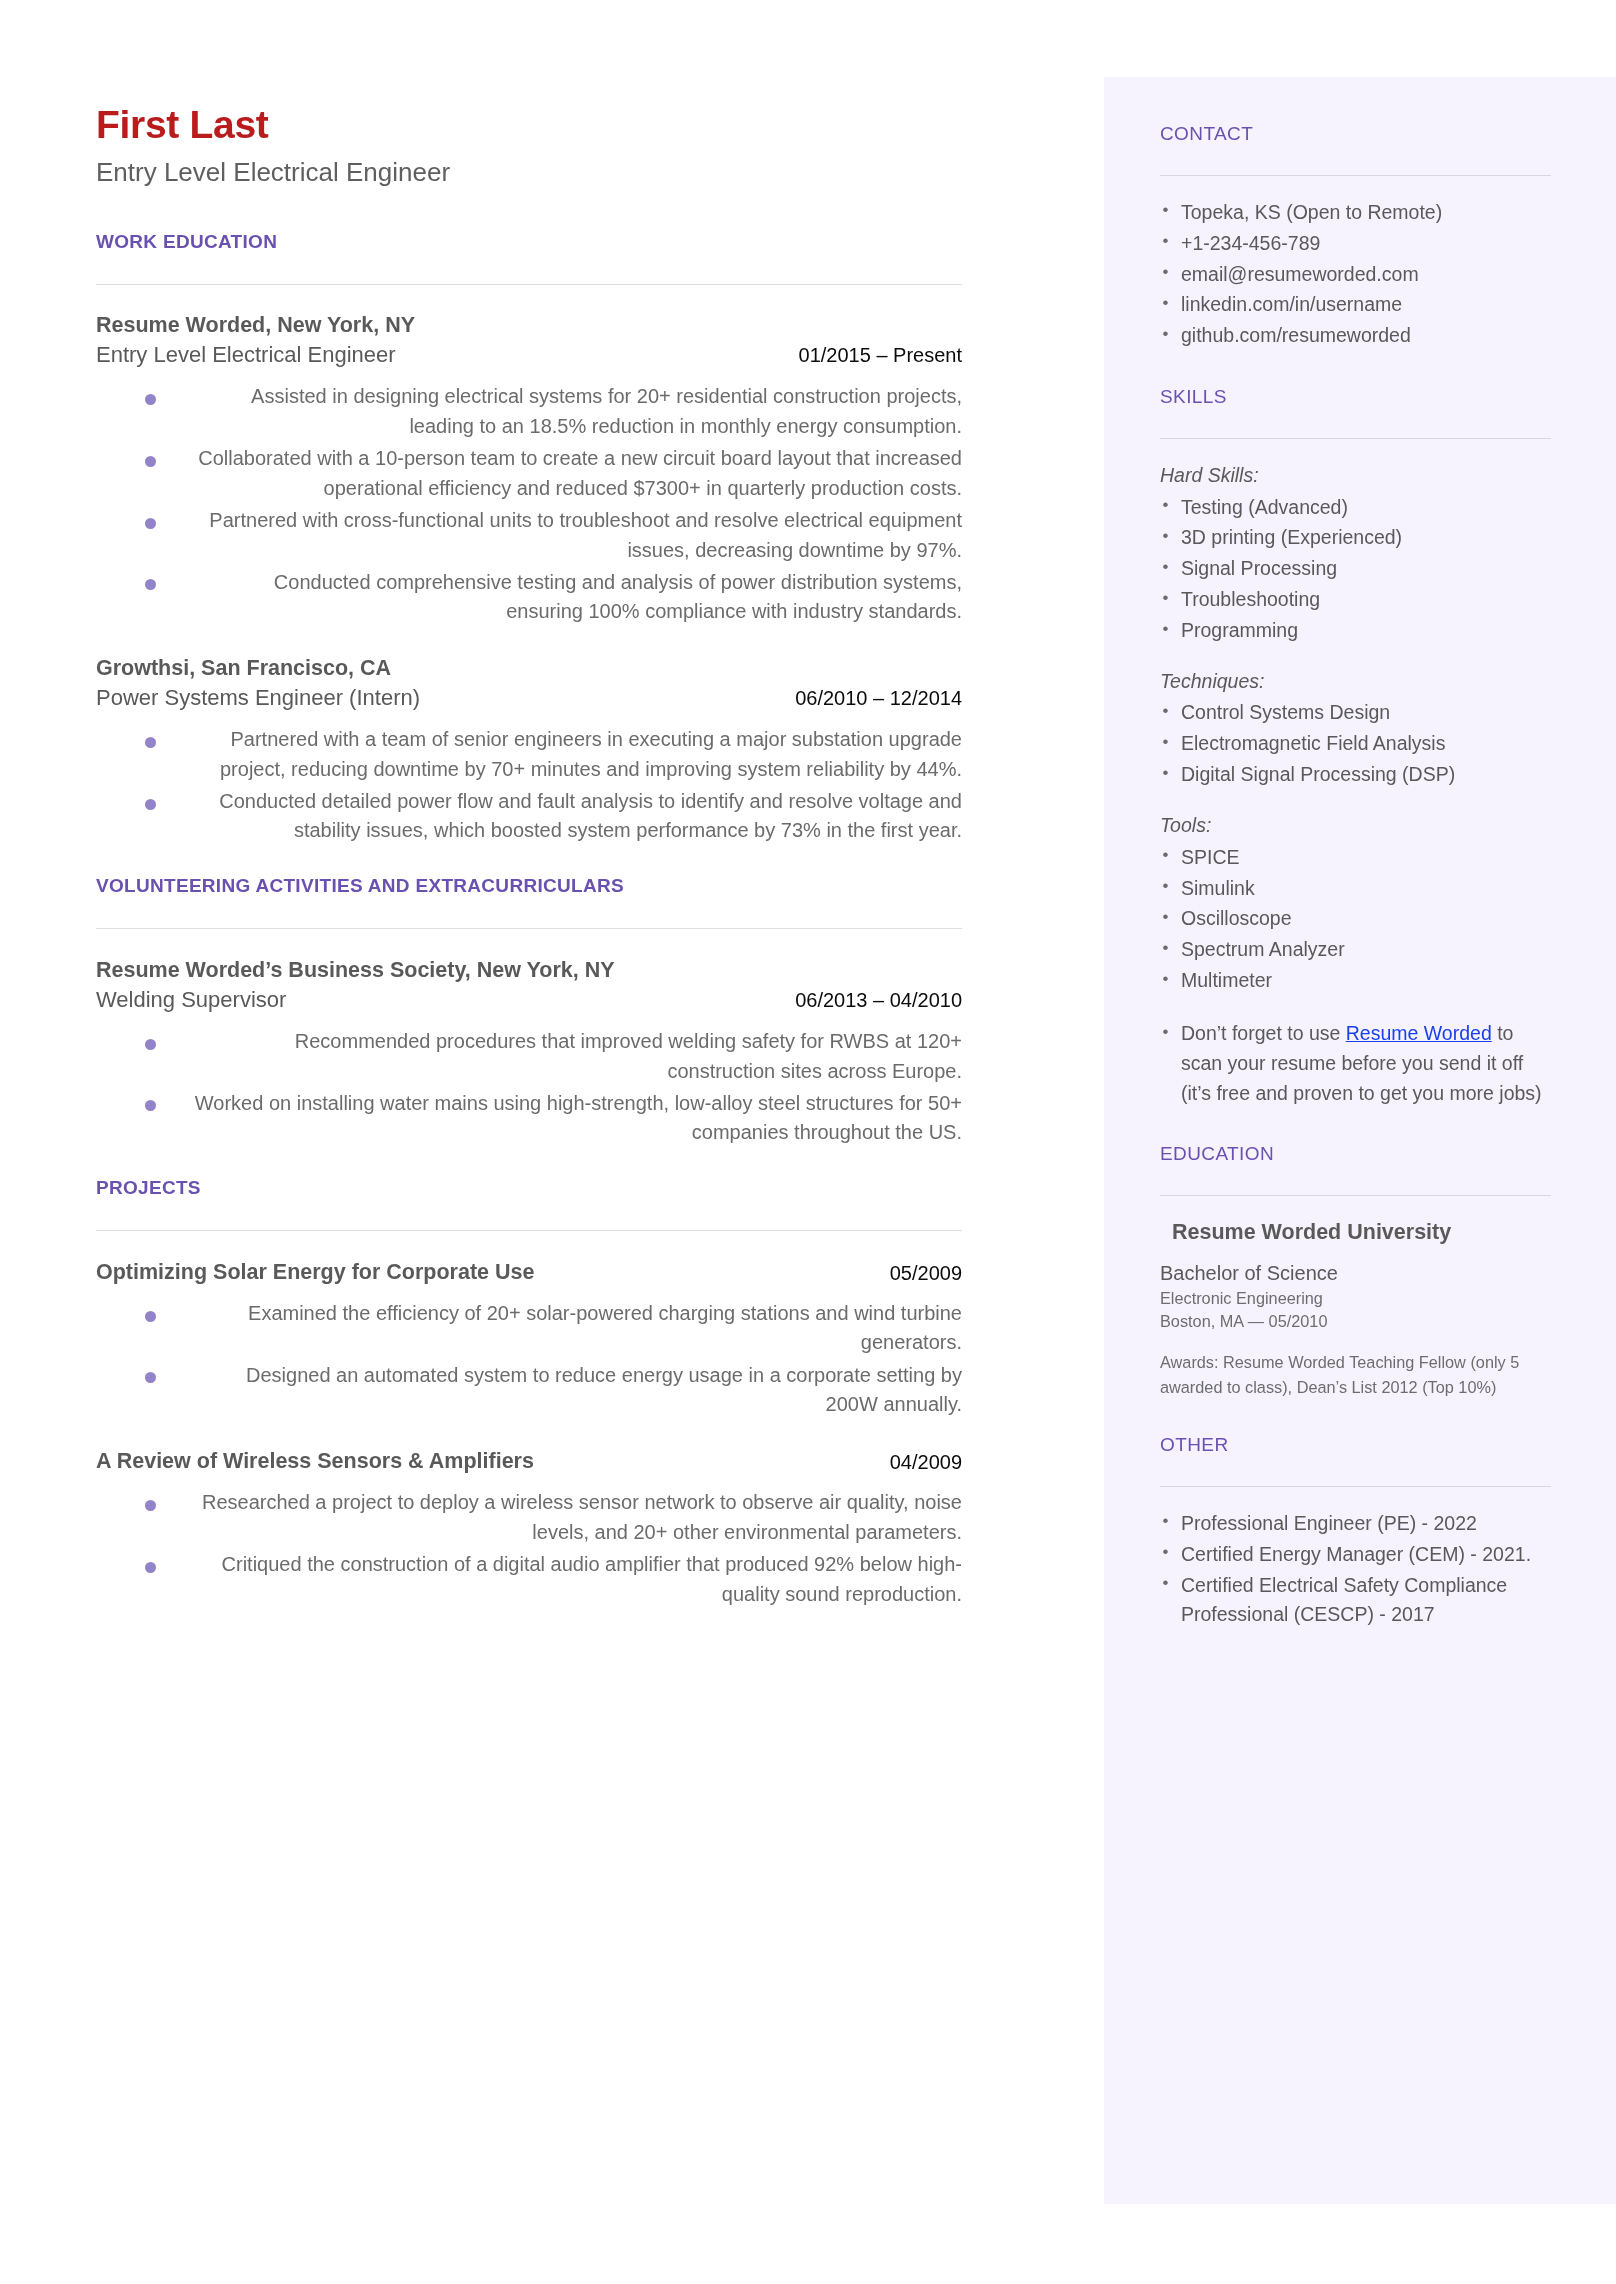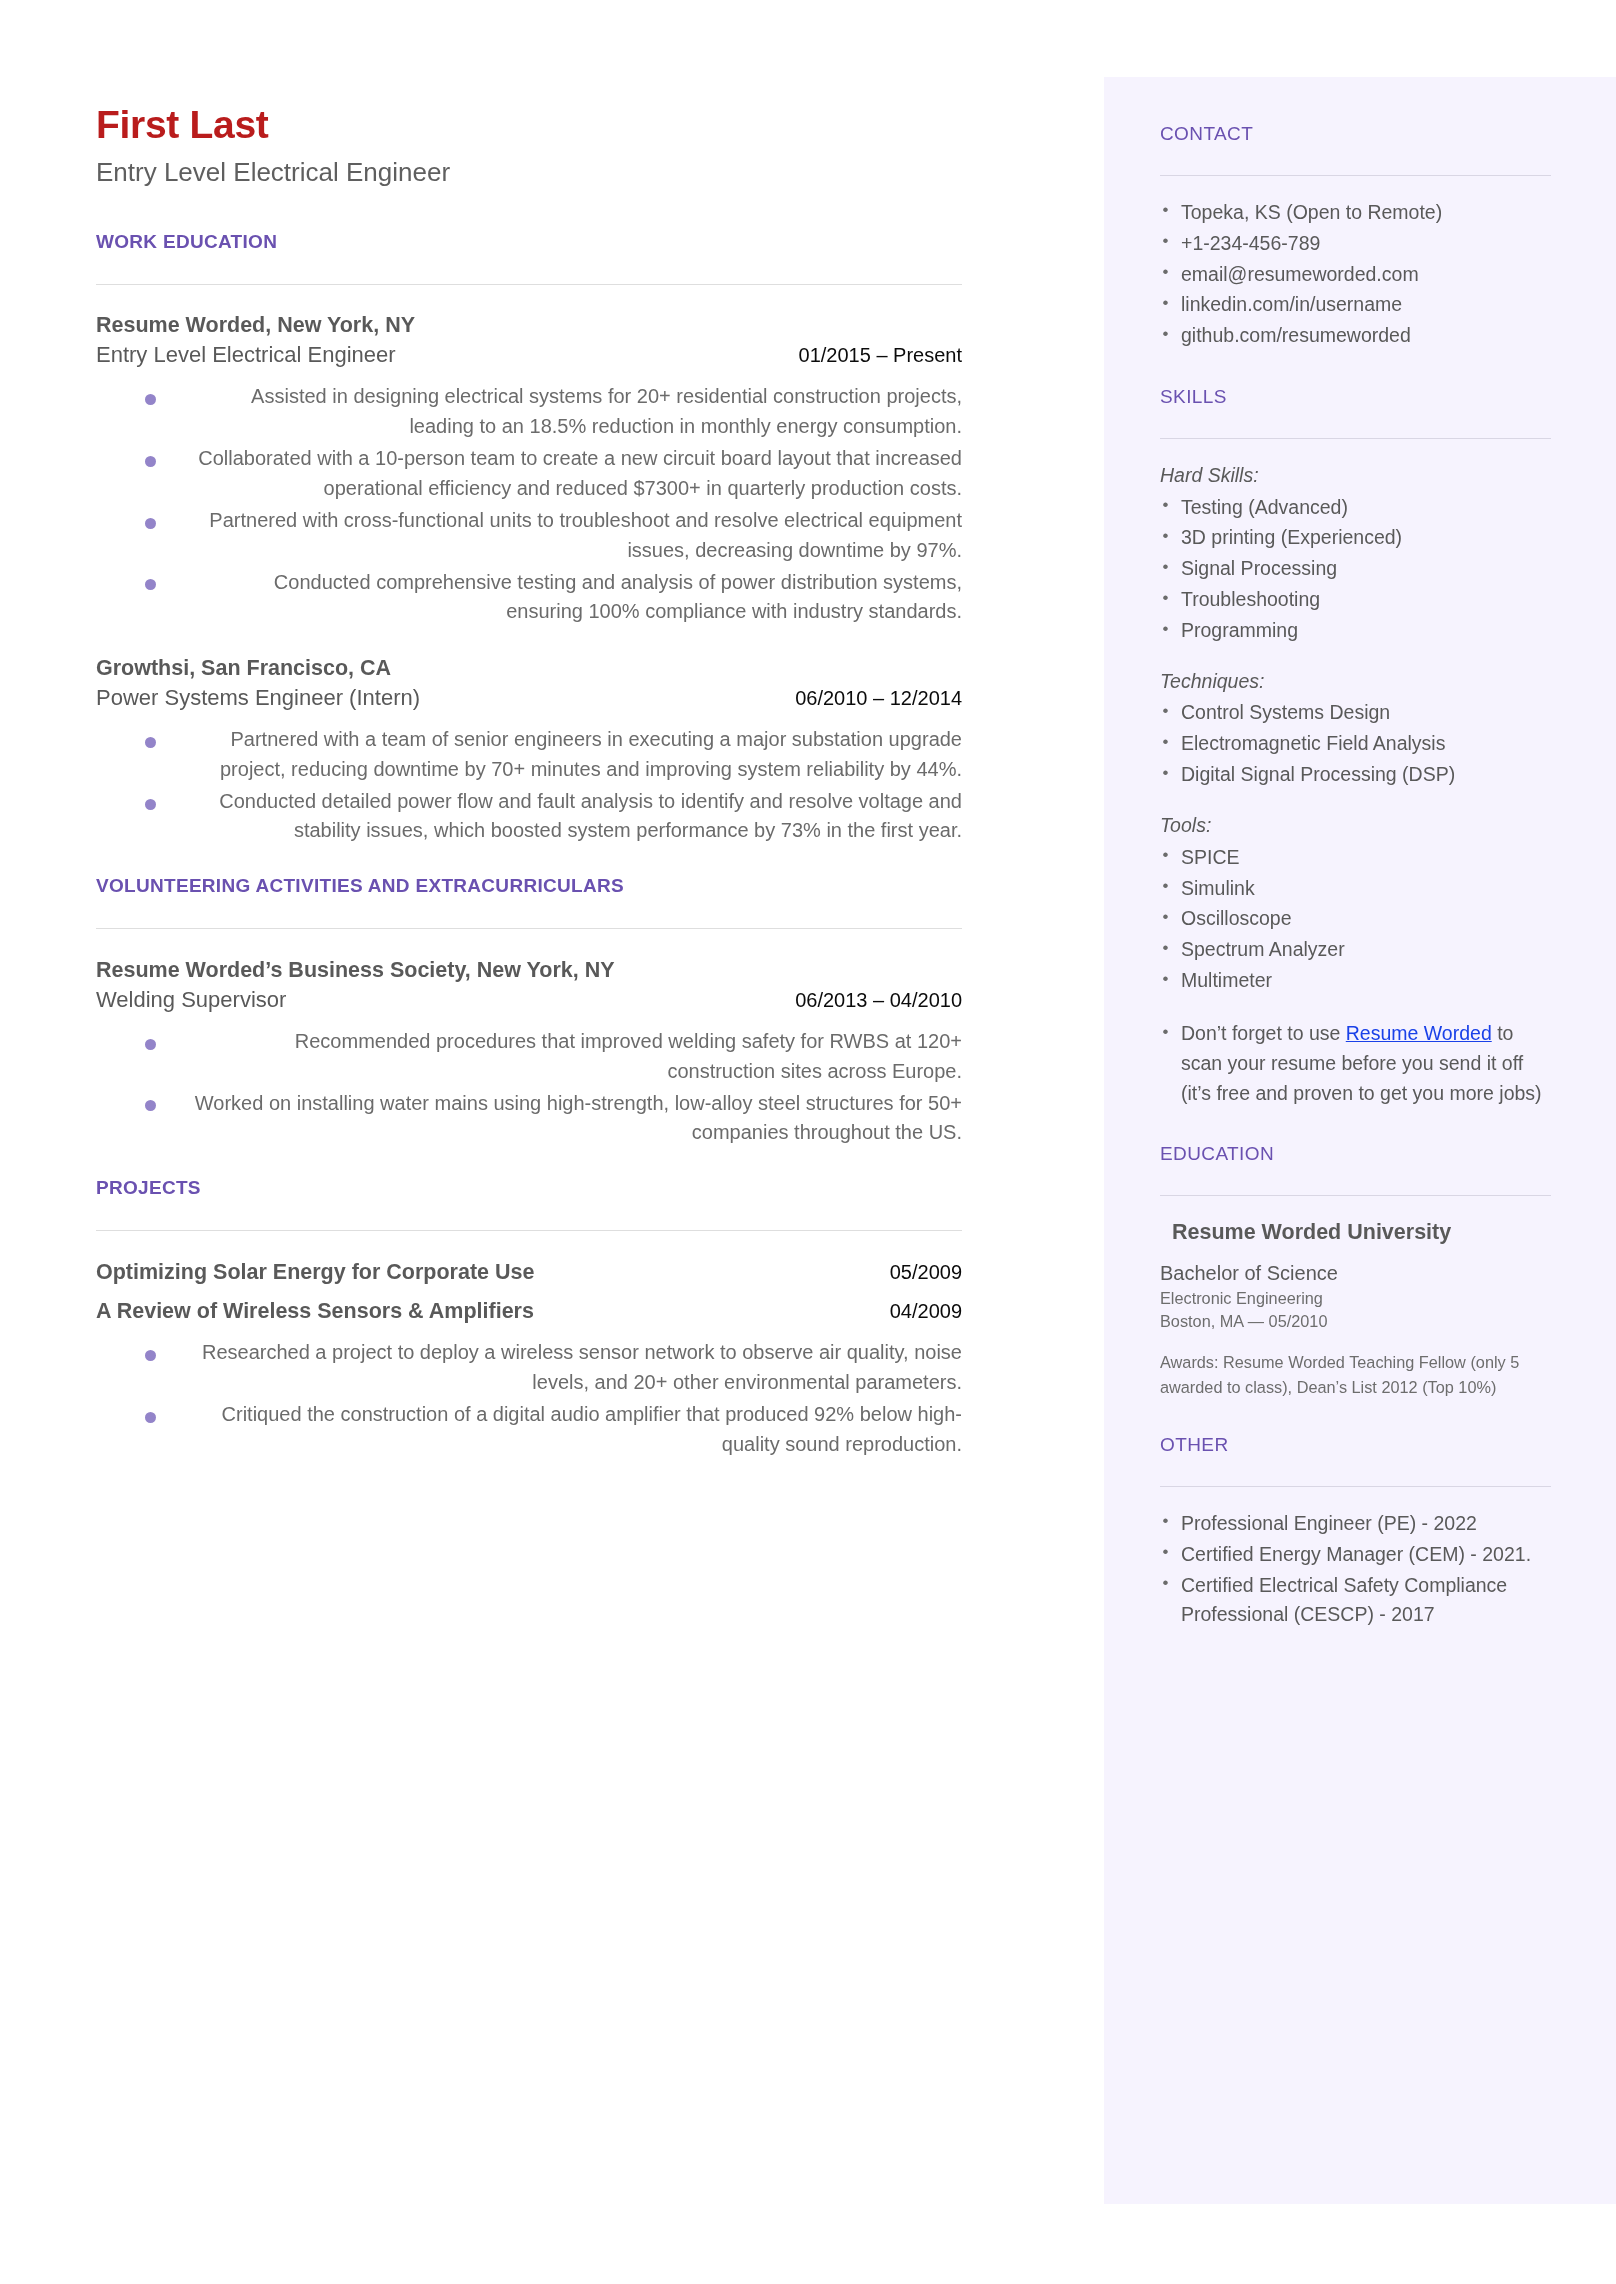--- a/index.html
+++ b/index.html
@@ -111,21 +111,21 @@
     font-size:21.5px;
     margin:0 0 3.9px 0;
   }
   .role-row{
     display:flex;align-items:baseline;justify-content:space-between;
     margin:0 0 14.3px 0;
   }
   .role{color:#595959;font-size:22px;}
   .date{color:#0b0b0b;font-size:20px;white-space:nowrap;}
   .proj-row{
-    display:flex;align-items:center;justify-content:space-between;
+    display:flex;align-items:flex-end;justify-content:space-between;
     margin:0 0 14.3px 0;
   }
   .proj-title{color:#595959;font-weight:bold;font-size:21.5px;}
 
   ul.bullets{list-style:none;margin:0 0 29px 0;padding:0;text-align:right;}
   ul.bullets li{
     position:relative;
     color:#6b6b6b;
     font-size:20px;
     line-height:1.48;
@@ -268,20 +268,24 @@
       <li>Worked on installing water mains using high-strength, low-alloy steel structures for 50+ companies throughout the US.</li>
     </ul>
 
     <div class="sec-head">PROJECTS</div>
     <div class="sec-rule"></div>
 
     <div class="proj-row">
       <span class="proj-title">Optimizing Solar Energy for Corporate Use</span>
       <span class="date">05/2009</span>
     </div>
+    <ul class="bullets">
+      <li>Examined the efficiency of 20+ solar-powered charging stations and wind turbine generators.</li>
+      <li>Designed an automated system to reduce energy usage in a corporate setting by 200W annually.</li>
+    </ul>
 
     <div class="proj-row">
       <span class="proj-title">A Review of Wireless Sensors &amp; Amplifiers</span>
       <span class="date">04/2009</span>
     </div>
     <ul class="bullets">
       <li>Researched a project to deploy a wireless sensor network to observe air quality, noise levels, and 20+ other environmental parameters.</li>
       <li>Critiqued the construction of a digital audio amplifier that produced 92% below high-quality sound reproduction.</li>
     </ul>
 

